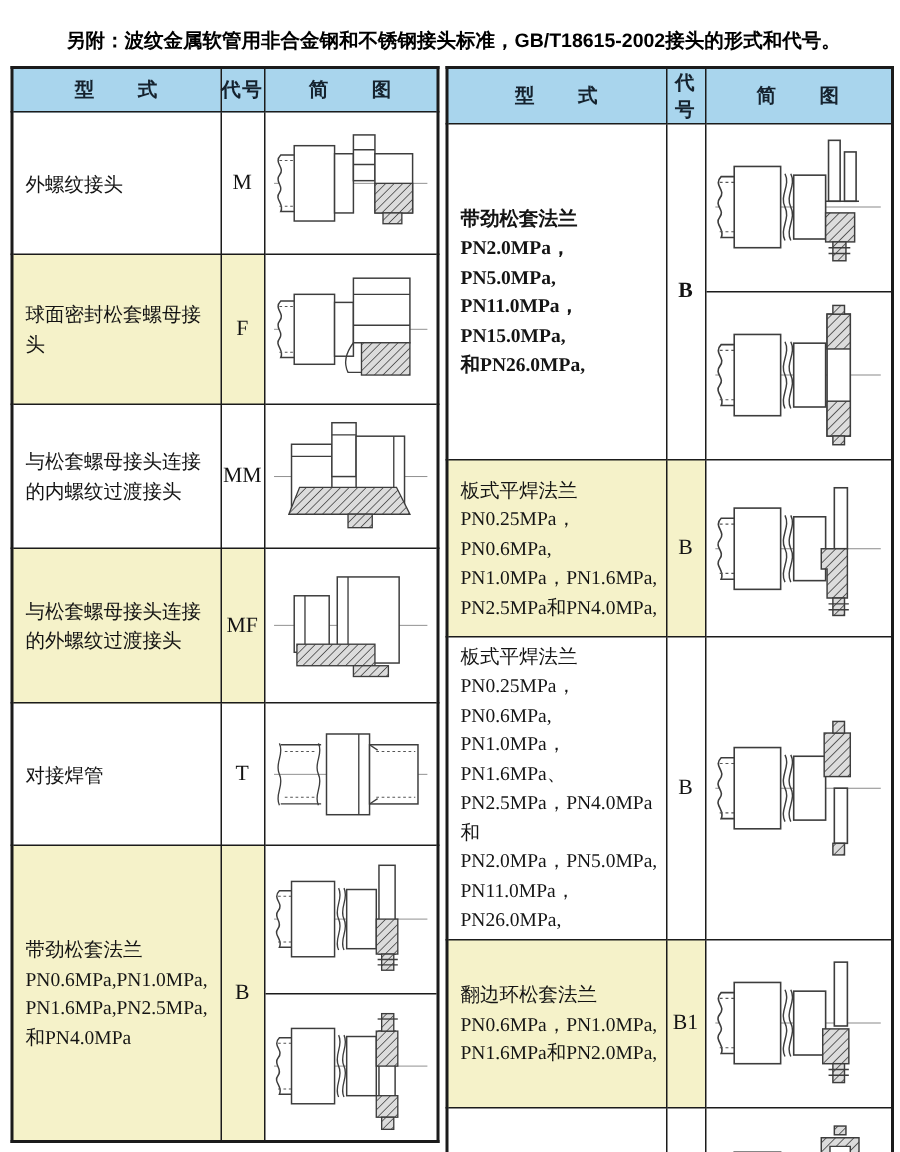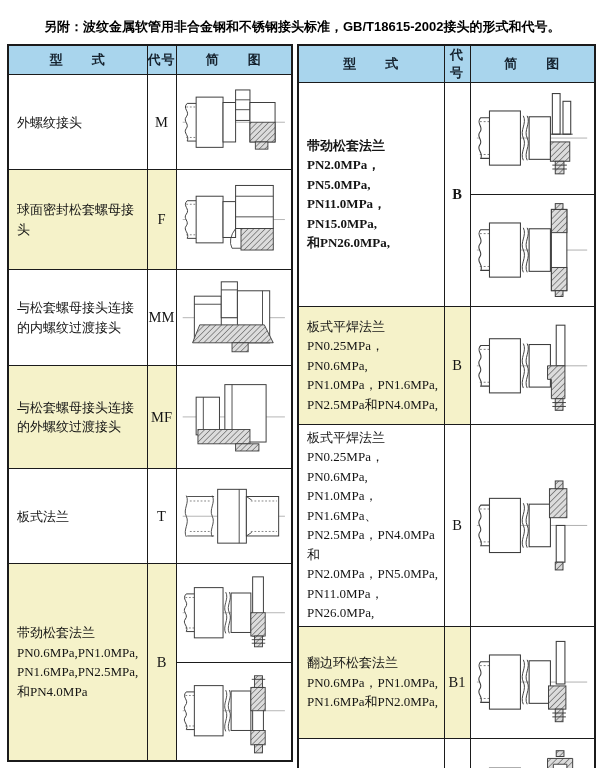--- a/index.html
+++ b/index.html
@@ -165,21 +165,21 @@
                   <rect x="50" y="12" width="46" height="64" fill="#fff" stroke="#3d3d3d" stroke-width="1.1"></rect>
                   <line x1="58" y1="12" x2="58" y2="76" stroke="#3d3d3d" stroke-width="1"></line>
                   <rect x="20" y="62" width="58" height="16" fill="url(#hp3)" stroke="#3d3d3d" stroke-width="1"></rect>
                   <rect x="62" y="78" width="26" height="8" fill="url(#hp3)" stroke="#3d3d3d" stroke-width="1"></rect>
                 </svg>
               </div>
             </div>
           </td>
         </tr>
         <tr style="height: 95px;">
-          <td class="type">板式法兰</td>
+          <td class="type">对接焊管</td>
           <td class="code">T</td>
           <td class="dcell" style="height:95px">
             <div class="dwrap">
               <div class="dg">
                 <svg class="d" viewBox="0 0 120 96" preserveAspectRatio="xMidYMid meet">
     <defs>
                     <pattern id="hp4" width="4.5" height="4.5" patternUnits="userSpaceOnUse" patternTransform="rotate(45)">
       <rect width="4.5" height="4.5" fill="#dcdcdc"></rect>
       <line x1="0" y1="0" x2="0" y2="4.5" stroke="#4a4a4a" stroke-width="1.2"></line>
     </pattern>

